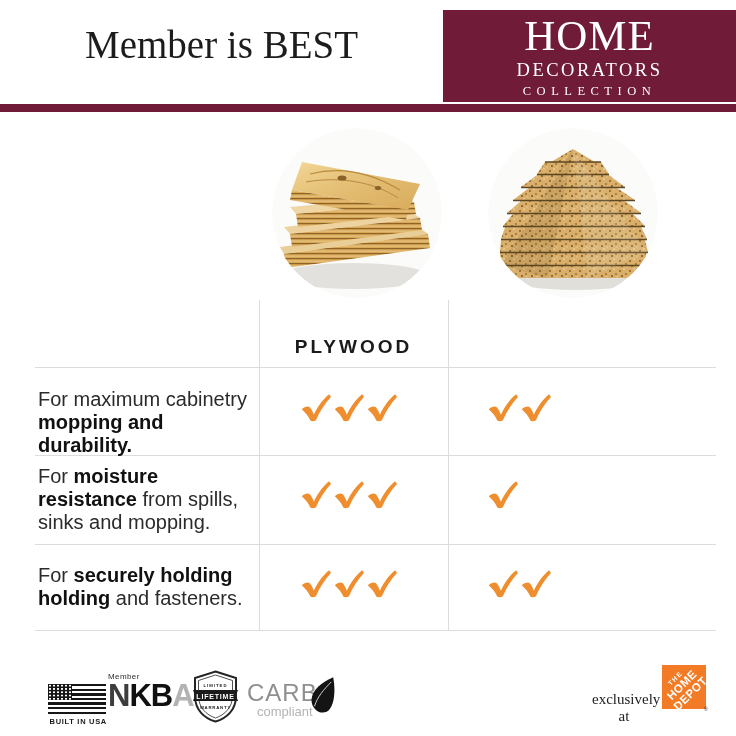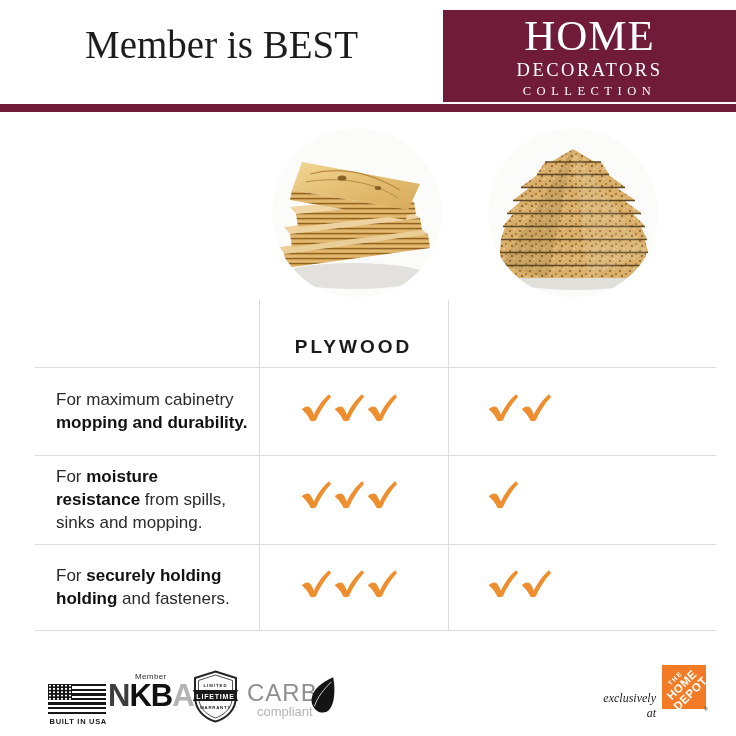--- a/index.html
+++ b/index.html
@@ -25,49 +25,49 @@
   .circle svg{display:block;width:170px;height:170px;}
 
   
   .vline{width:1px;background:var(--line_gray,#dcdcdc);top:300px;height:330px;}
   .hline{height:1px;background:var(--line_gray,#dcdcdc);left:35px;width:681px;}
 
   .col-header{top:326px;font-weight:bold;font-size:19px;letter-spacing:3px;color:#1b1b1b;text-align:center;margin-top:10px;}
   #col-header-plywood{left:259px;width:189px;}
   #col-header-particle{left:448px;width:268px;}
 
-  .row-label{left:56px;width:218px;font-size:17px;line-height:23px;color:#2b2b2b;}
+  .row-label{left:38px;width:218px;font-size:20px;line-height:23px;color:#2b2b2b;}
   .row-label b{color:#111;}
 
   .checks{display:flex;color:var(--check_orange,#EE8E2E);}
   .checks svg{width:31px;height:31px;margin-right:2px;flex:none;}
 
   
   .flag{left:48px;top:684px;width:58px;height:30px;
         background:repeating-linear-gradient(180deg,#161616 0 2.31px,#ffffff 2.31px 4.62px);}
   .canton{position:absolute;left:0;top:0;width:24px;height:16.2px;background-color:#161616;
           background-image:radial-gradient(circle,#ffffff 0.8px,transparent 1px);
           background-size:4px 3.3px;}
   .usa-label{left:47px;top:717px;width:60px;font-size:7.5px;font-weight:bold;letter-spacing:0.7px;
              color:#1a1a1a;text-align:right;}
 
   .nkba{left:108px;top:672px;}
-  .nkba-member{font-size:8px;color:#2e2e2e;letter-spacing:0.4px;text-align:center;}
+  .nkba-member{font-size:8px;color:#2e2e2e;letter-spacing:0.4px;}
   .nkba-letters{font-size:31px;font-weight:bold;line-height:0.95;letter-spacing:-1px;}
   .nkba-n{color:#3d3d3d;}.nkba-k{color:#101010;}.nkba-b{color:#101010;}.nkba-a{color:#b3b3b3;}
 
   .shield{left:192px;top:670px;width:47px;height:53px;}
 
   .carb{left:247px;top:681px;}
   .carb-title{font-size:24px;color:#8f8f8f;letter-spacing:1px;line-height:1;}
   .carb-sub{font-size:13px;color:#b4b4b4;margin:-1px 0 0 10px;}
   .leaf{left:308px;top:676px;width:28px;height:38px;}
 
-  .exclusively{left:592px;top:691px;width:64px;text-align:right;
-               font-family:"Liberation Serif",serif;font-style:italic;font-size:12px;color:#222;}
+  .exclusively{left:592px;top:691px;width:64px;text-align:center;
+               font-family:"Liberation Serif",serif;font-size:15px;color:#222;}
   .hd-logo{left:662px;top:665px;width:44px;height:44px;background:var(--home_depot_orange,#F47B25);}
   .hd-rot{position:absolute;inset:0;display:flex;align-items:center;justify-content:center;
           transform:rotate(-45deg);}
   .hd-text{color:#fff;font-weight:bold;text-align:center;line-height:1.05;}
   .hd-the{font-size:6.5px;letter-spacing:1.5px;}
   .hd-home,.hd-depot{font-size:11.5px;letter-spacing:0.5px;}
   .hd-reg{left:704px;top:706px;font-size:5px;color:#333;}
 </style>
 </head>
 <body>

